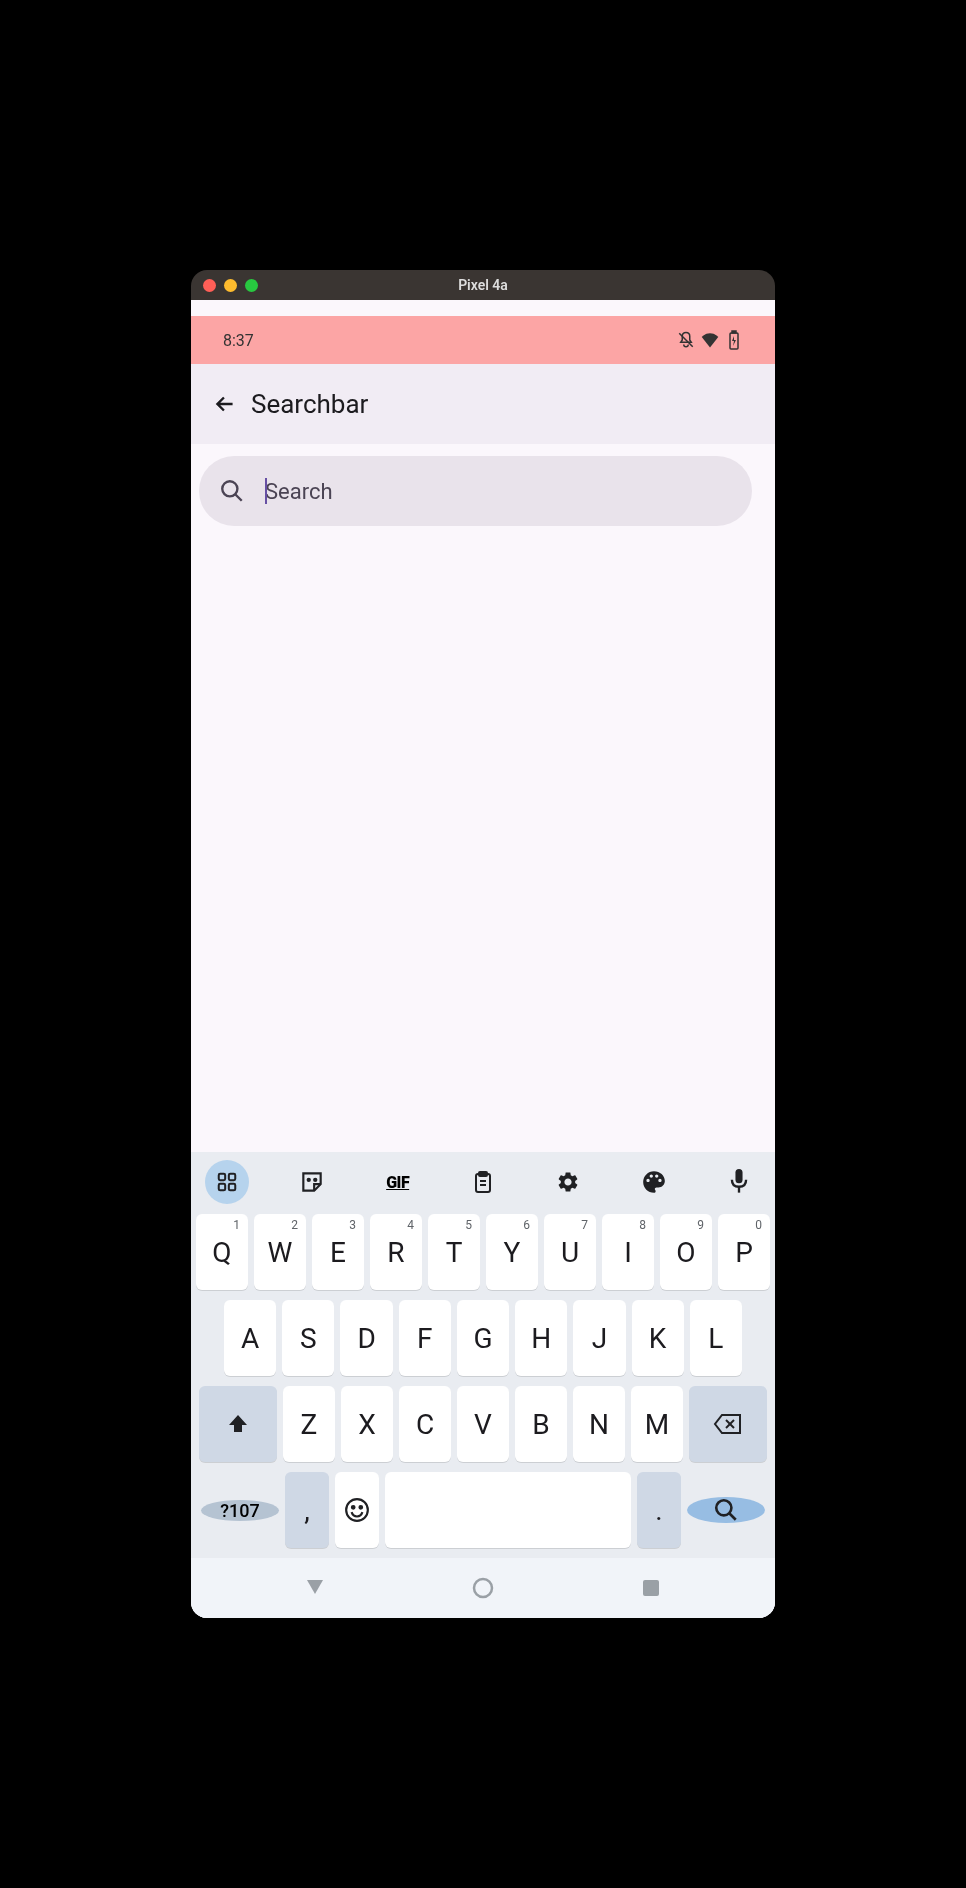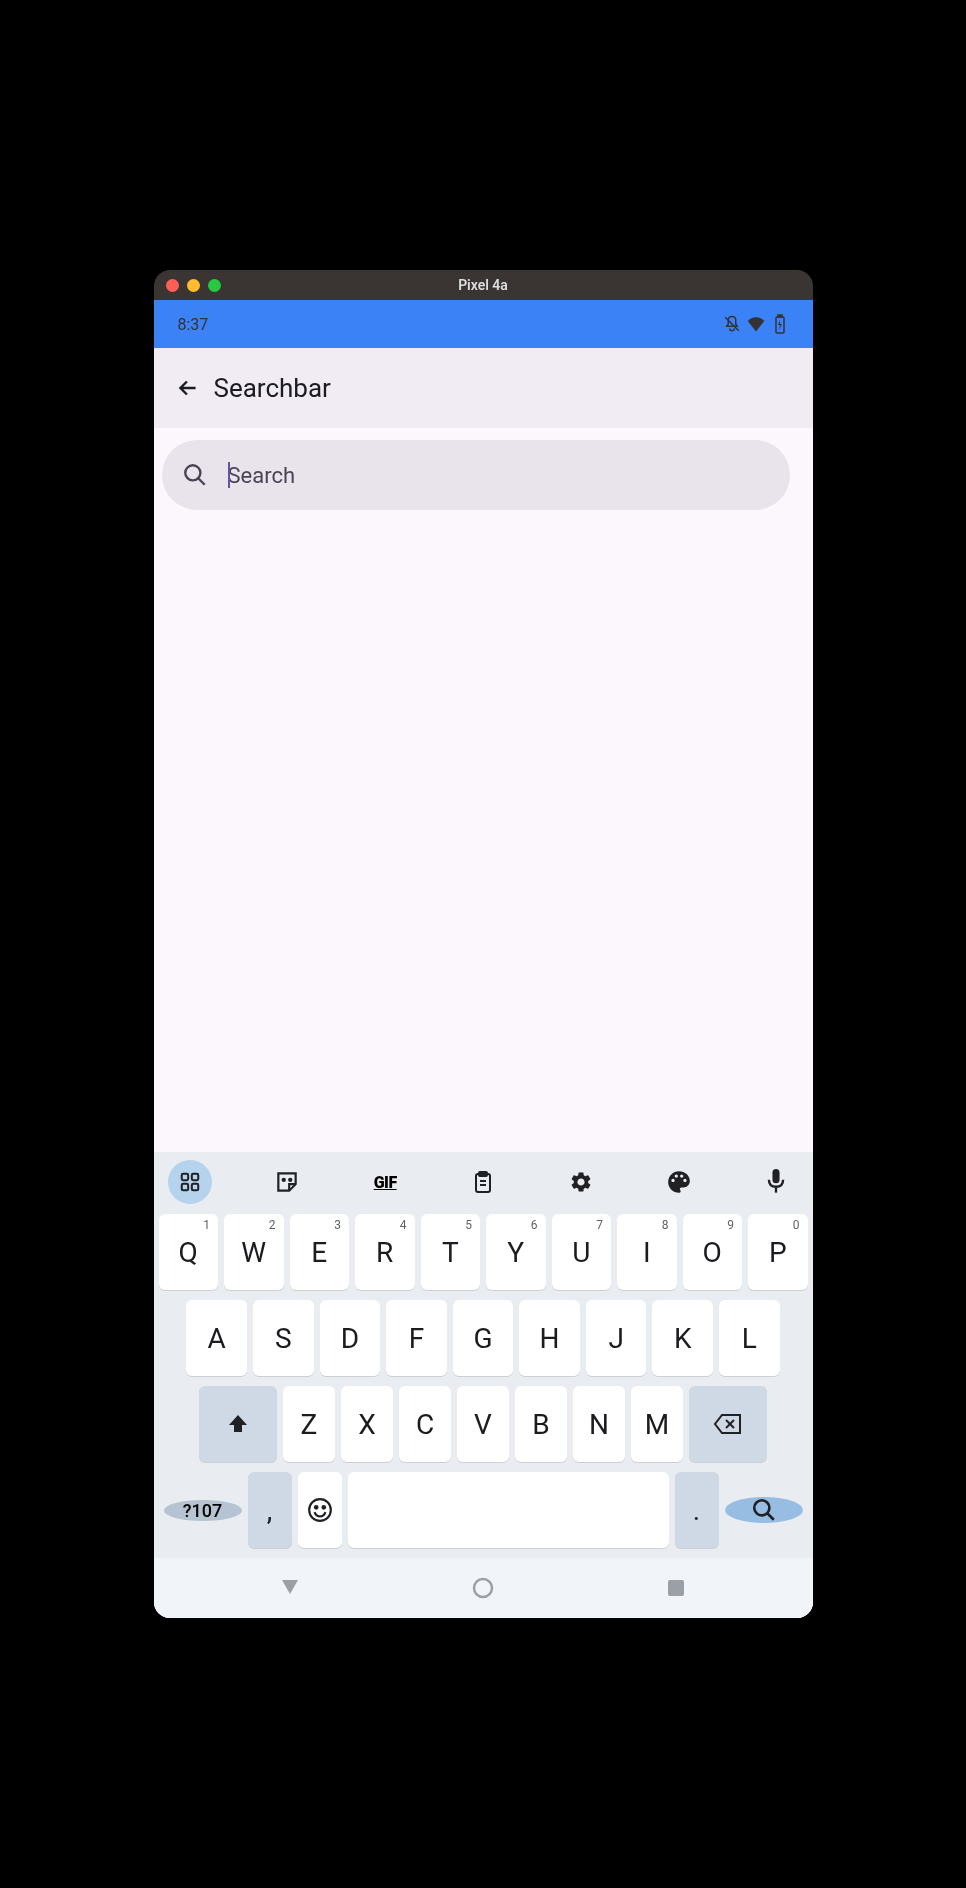--- a/index.html
+++ b/index.html
@@ -1,30 +1,30 @@
 <!DOCTYPE html>
 <html><head>
   <meta charset="utf-8">
   <style>
     * { margin: 0; padding: 0; box-sizing: border-box; font-family: -apple-system, BlinkMacSystemFont, 'Segoe UI', Roboto, sans-serif; }
     body { background: #000; width: 966px; height: 1888px; display: flex; align-items: center; justify-content: center; }
     
-    .window-frame { width: 659px; height: 1348px; border-radius: 16px; overflow: hidden; display: flex; flex-direction: column; box-shadow: 0 10px 40px rgba(0,0,0,0.5); }
+    .window-frame { width: 584px; height: 1348px; border-radius: 16px; overflow: hidden; display: flex; flex-direction: column; box-shadow: 0 10px 40px rgba(0,0,0,0.5); }
     
     .titlebar { height: 30px; background: #3a3532; display: flex; align-items: center; padding: 0 12px; position: relative; }
     .traffic-lights { display: flex; gap: 8px; }
     .tl { width: 13px; height: 13px; border-radius: 50%; }
     .tl.red { background: #ff5f57; }
     .tl.yellow { background: #febc2e; }
     .tl.green { background: #28c840; }
     .titlebar-title { position: absolute; left: 50%; transform: translateX(-50%); color: #ddd; font-size: 14px; font-weight: 600; }
     
     .phone-screen { flex: 1; background: #fbf7fc; display: flex; flex-direction: column; overflow: hidden; }
     
-    .status-bar { height: 48px; display: flex; align-items: center; justify-content: space-between; padding: 0 24px; font-size: 16px; color: #333; background: #3b82f6; }
+    .status-bar { height: 48px; display: flex; align-items: center; justify-content: space-between; padding: 0 32px; font-size: 16px; color: #333; background: #fca5a5; margin-top: 16px; }
     .status-right { display: flex; align-items: center; gap: 6px; }
     .status-icon { width: 18px; height: 18px; display: flex; align-items: center; justify-content: center; }
     
     .app-header { height: 80px; display: flex; align-items: center; padding: 0 16px; gap: 8px; background: #f1ecf4; }
     .back-arrow { width: 36px; height: 36px; display: flex; align-items: center; justify-content: center; }
     .app-title { font-size: 26px; font-weight: 400; color: #1c1b1f; }
     
     .search-container { padding: 12px 23px 0 8px; background: #fbf7fc; }
     .search-bar { height: 70px; background: #e9e3eb; border-radius: 35px; display: flex; align-items: center; padding: 0 20px; gap: 20px; }
     .search-input-wrap { flex: 1; position: relative; display: flex; align-items: center; }

